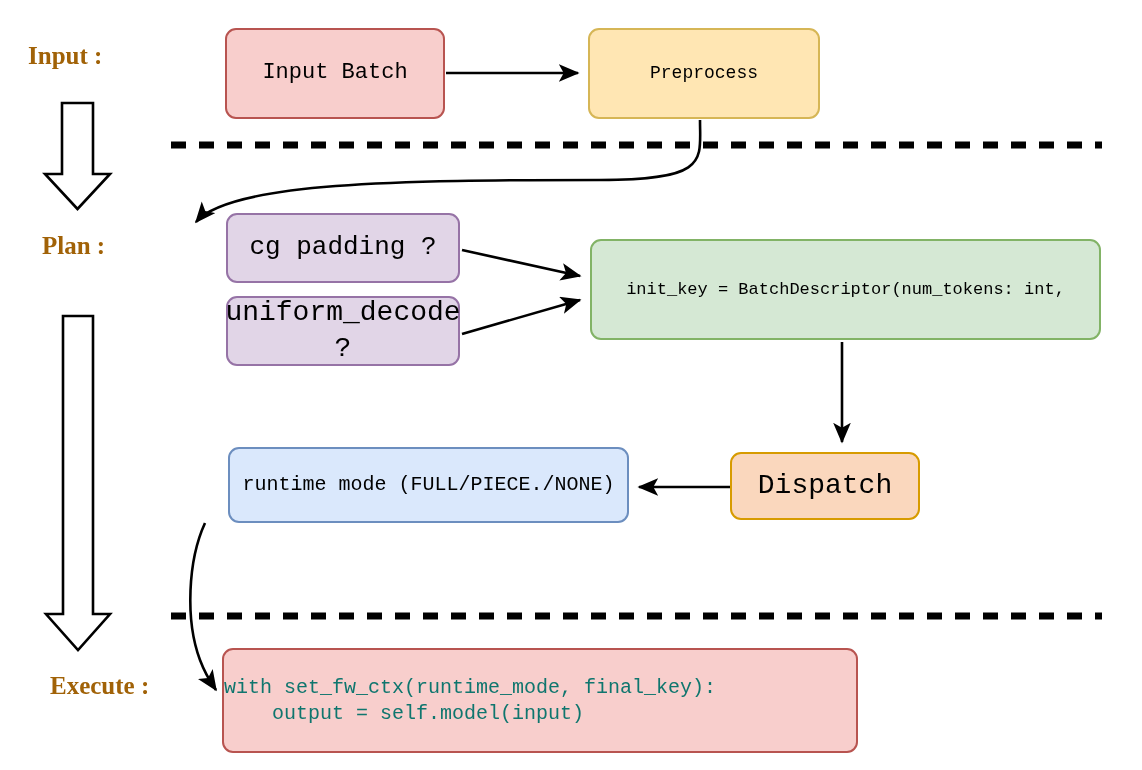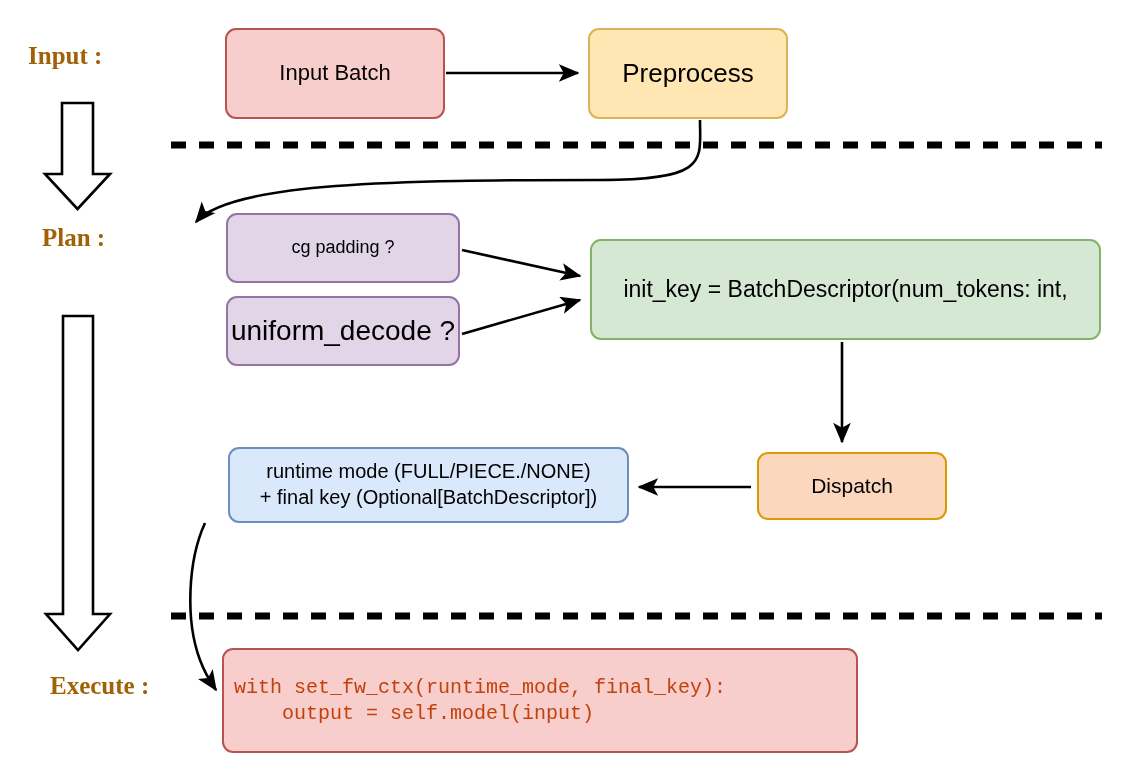--- a/index.html
+++ b/index.html
@@ -29,92 +29,91 @@
   .node {
     position: absolute;
     box-sizing: border-box;
     display: flex;
     align-items: center;
     justify-content: center;
     text-align: center;
     border-radius: 11px;
     border-style: solid;
     border-width: 2px;
-    font-family: Liberation Sans, sans-serif;
+    font-family: Liberation Mono, monospace;
     line-height: 1.28;
     color: #000000;
   }
   .stage-label {
     position: absolute;
     font-family: Liberation Serif, serif;
     font-weight: bold;
     font-size: 25px;
     color: #a16207;
     white-space: nowrap;
   }
 
   
   #node-input-batch {
     left: 225px; top: 28px; width: 220px; height: 91px;
     background: #f8cecc; border-color: #b85450;
     font-size: 22px;
   }
   #node-preprocess {
-    left: 588px; top: 28px; width: 200px; height: 91px;
+    left: 588px; top: 28px; width: 232px; height: 91px;
     background: #ffe6b3; border-color: #d6b656;
-    font-size: 26px;
+    font-size: 18px;
   }
   #node-cg-padding {
     left: 226px; top: 213px; width: 234px; height: 70px;
     background: #e1d5e7; border-color: #9673a6;
-    font-size: 18px;
+    font-size: 26px;
   }
   #node-uniform-decode {
     left: 226px; top: 296px; width: 234px; height: 70px;
     background: #e1d5e7; border-color: #9673a6;
     font-size: 28px;
   }
   #node-init-key {
     left: 590px; top: 239px; width: 511px; height: 101px;
     background: #d5e8d4; border-color: #82b366;
-    font-size: 23px;
+    font-size: 17px;
     padding: 0 10px;
   }
   #node-cudagraph-dispatcher {
     left: 749px; top: 448px; width: 352px; height: 105px;
     background: #fce3cd; border-color: #d79b00;
     font-size: 24px;
     justify-content: flex-end;
     padding-right: 26px;
   }
   #node-dispatch {
-    left: 757px; top: 452px; width: 190px; height: 68px;
+    left: 730px; top: 452px; width: 190px; height: 68px;
     background: #fad7bd; border-color: #d79b00;
-    font-size: 21px;
+    font-size: 28px;
   }
   #node-runtime-mode {
     left: 228px; top: 447px; width: 401px; height: 76px;
     background: #dae8fc; border-color: #6c8ebf;
     font-size: 20px;
   }
   #node-execute-code {
     left: 222px; top: 648px; width: 636px; height: 105px;
     background: #f8cecc; border-color: #b85450;
     font-family: "Liberation Mono", monospace;
     font-size: 20px;
     justify-content: flex-start;
     text-align: left;
-    padding-left: 10px;
     white-space: pre;
-    color: #c2410c;
+    color: #0f766e;
   }
 
   
   #label-input   { left: 28px;  top: 42px; }
-  #label-plan    { left: 42px;  top: 224px; }
+  #label-plan    { left: 42px;  top: 232px; }
   #label-execute { left: 13px;  top: 672px; margin-left: 37px; }
 </style>
 </head>
 <body>
 
 <div id="diagram-root">
 
   <svg id="edge-layer" viewBox="0 0 1142 770" width="1142" height="770" xmlns="http://www.w3.org/2000/svg">
     <defs>
       <marker id="arrowhead" markerWidth="9" markerHeight="9" refX="7.4" refY="3.4" orient="auto" markerUnits="strokeWidth">
@@ -160,20 +159,19 @@
         <div>init_key = BatchDescriptor(num_tokens: int,</div>
       </div>
     </div>
 
 
   <div class="node" id="node-dispatch">Dispatch</div>
 
   <div class="node" id="node-runtime-mode">
       <div>
         <div>runtime mode (FULL/PIECE./NONE)</div>
-        <div>+ final key (Optional[BatchDescriptor])</div>
       </div>
     </div>
 
   <div class="node" id="node-execute-code" style="white-space: pre;">with set_fw_ctx(runtime_mode, final_key):
     output = self.model(input)</div>
 
 </div>
 
 </body></html>

